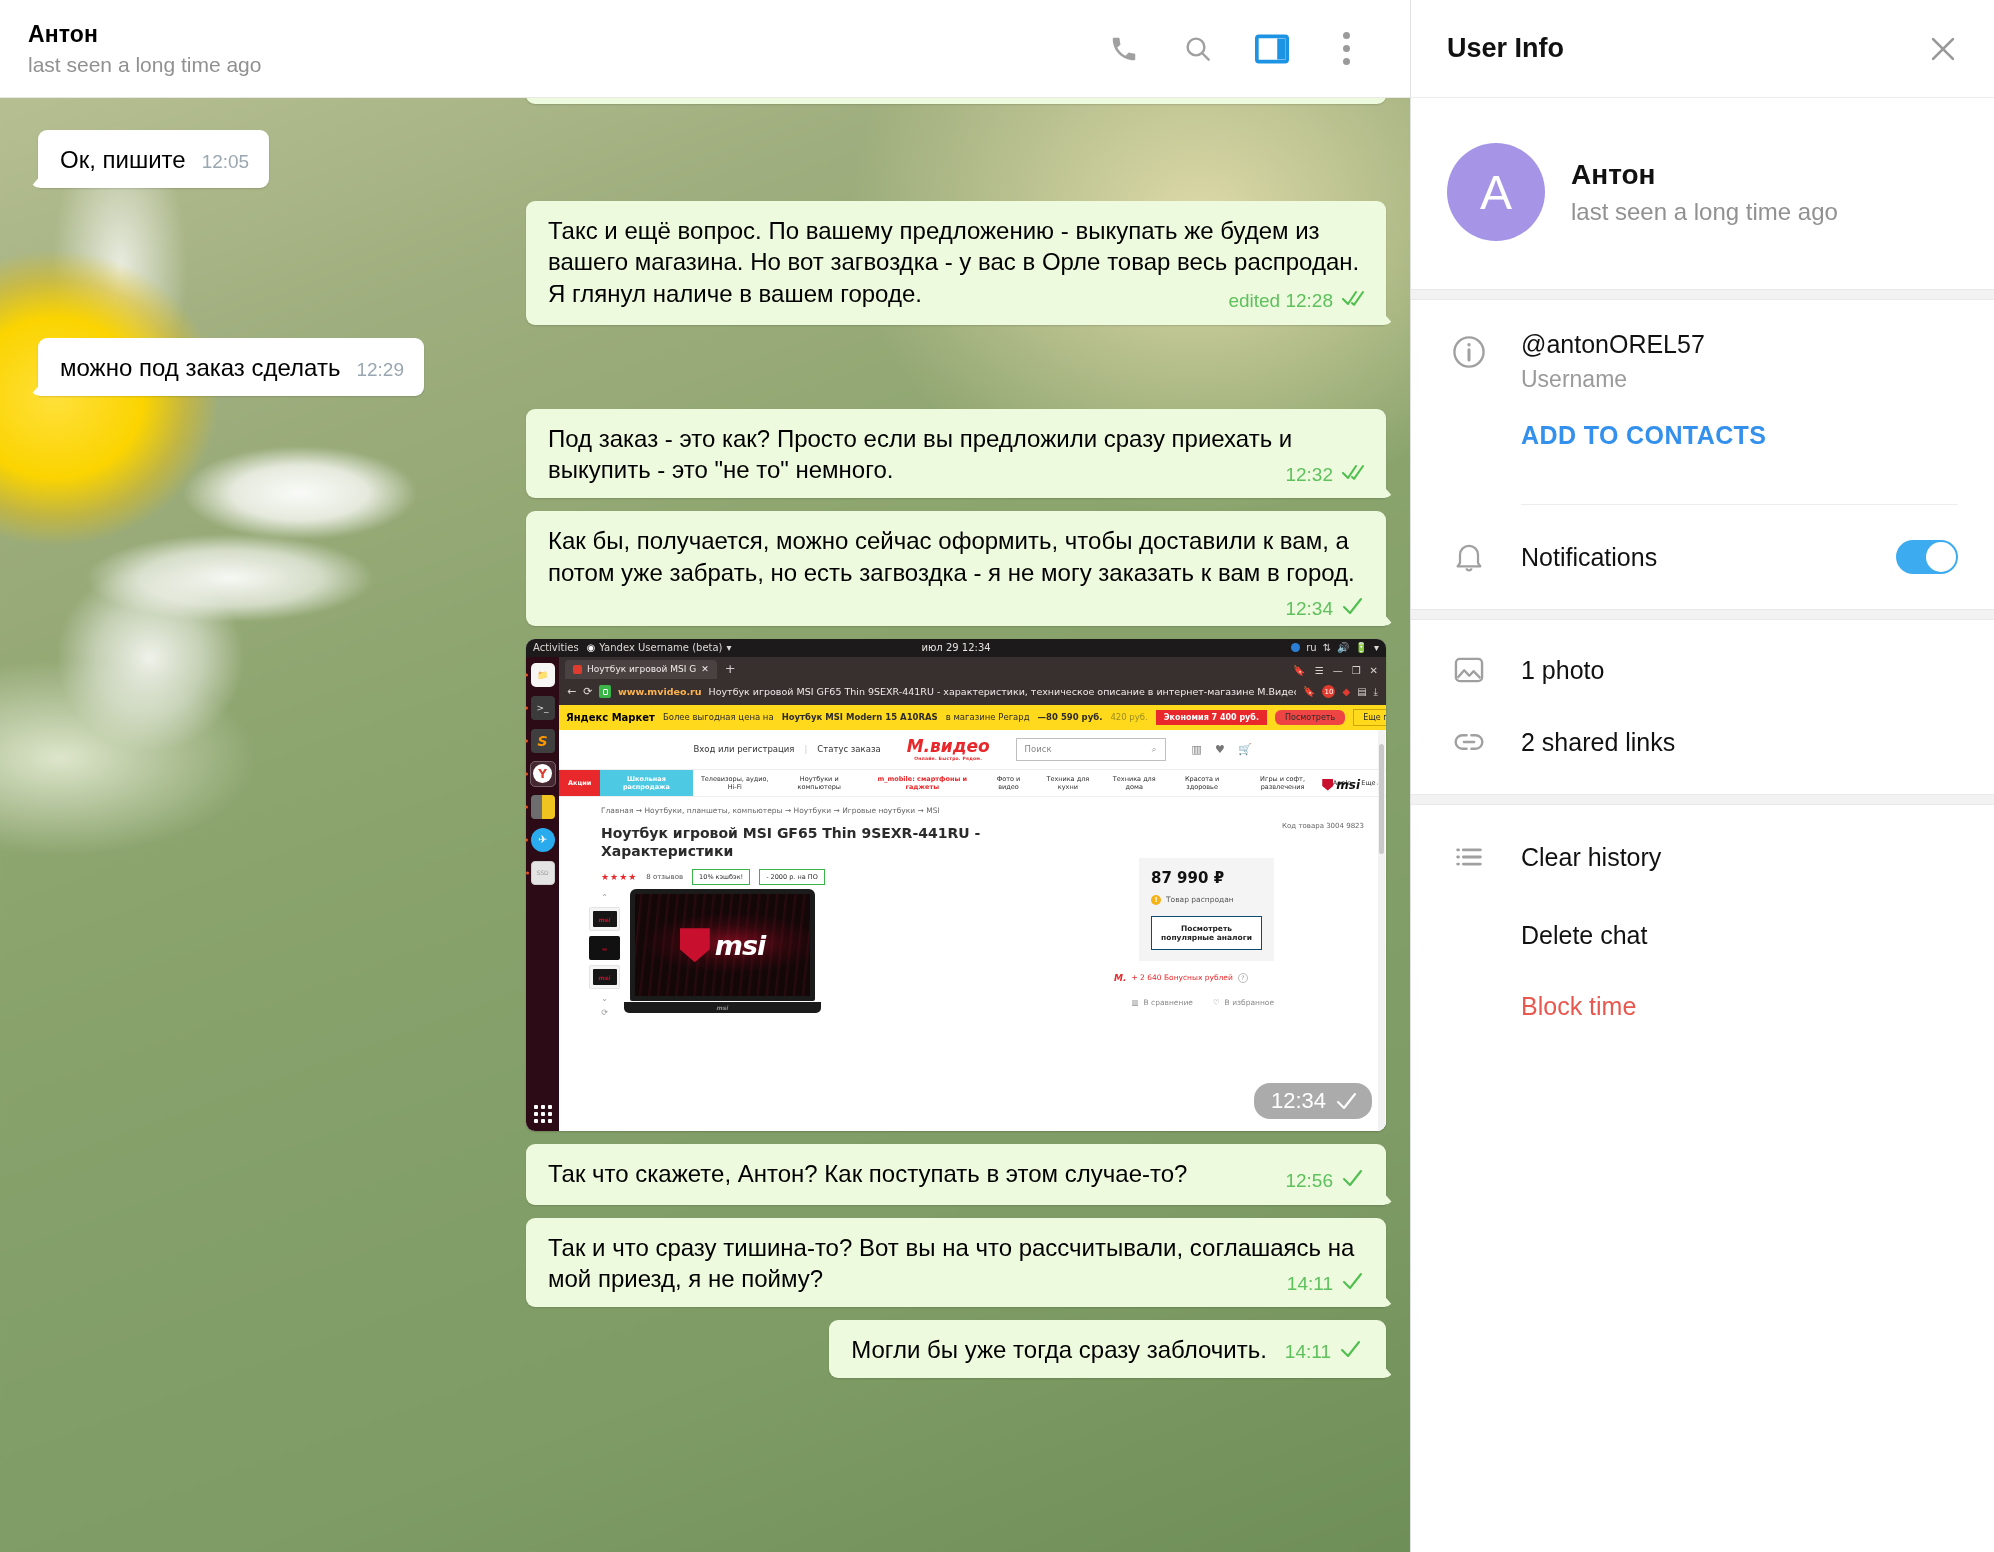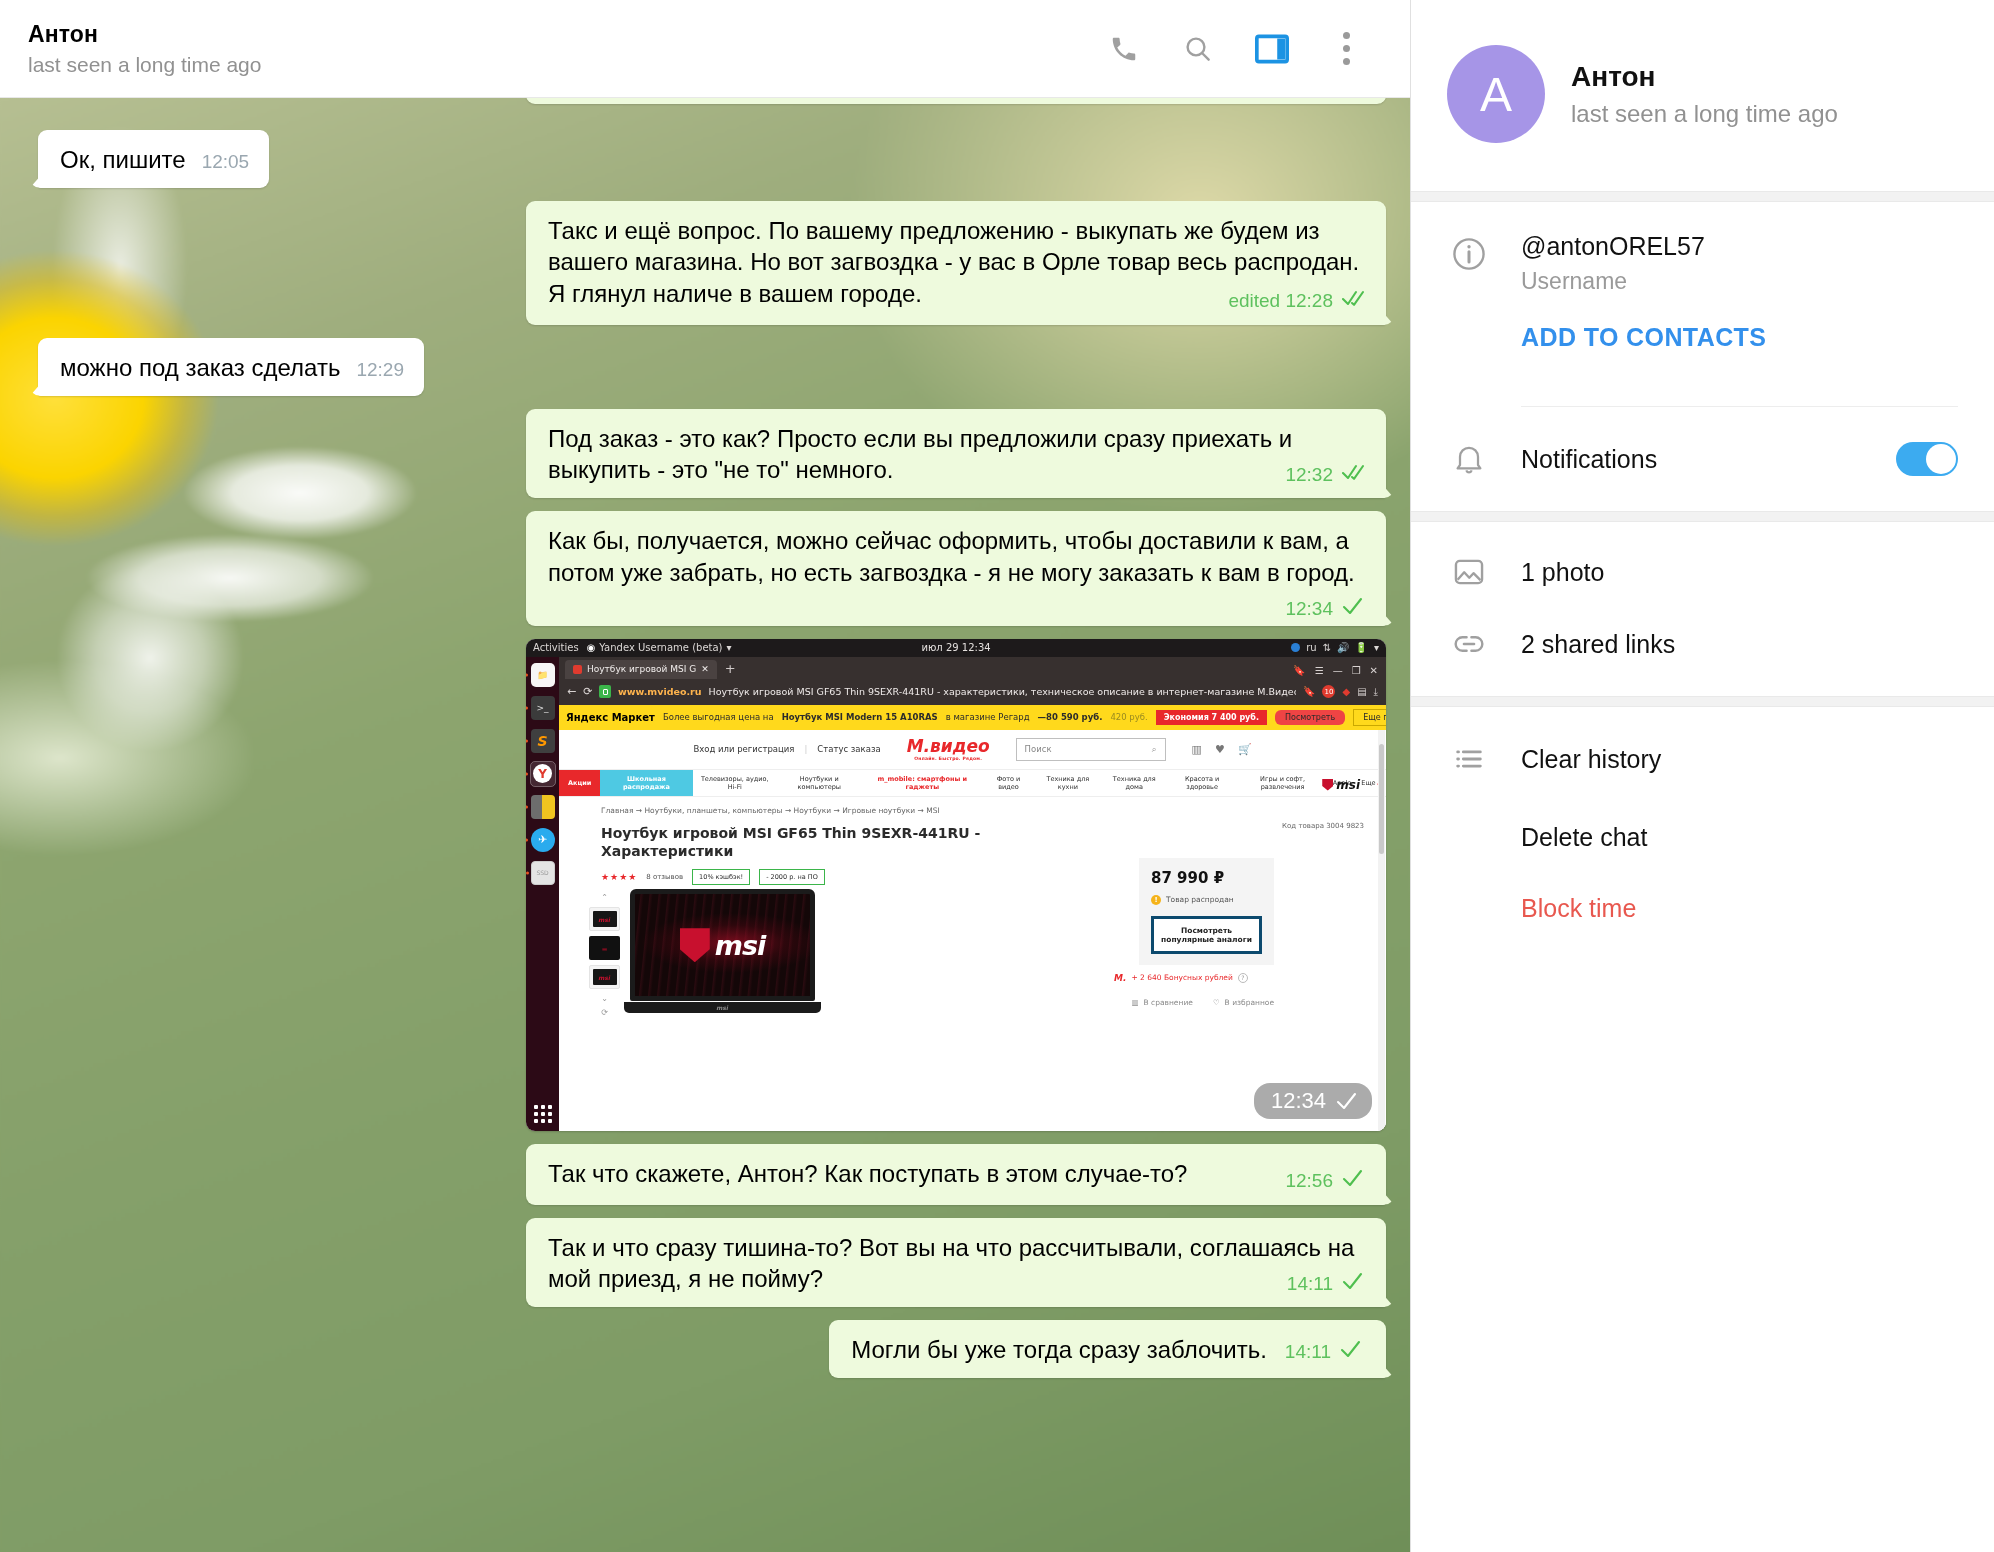--- a/index.html
+++ b/index.html
@@ -200,21 +200,21 @@
   .lap-word { color: #fff; font-weight: bold; font-style: italic; font-size: 27px; letter-spacing: -1px; }
   .lap-base { width: 197px; height: 11px; background: #1b1b1b; border-radius: 0 0 5px 5px; margin-left: -6px; margin-top: 1px;
               display: flex; align-items: center; justify-content: center; }
   .lap-base i { color: #8a8a8a; font-size: 6px; font-style: italic; font-weight: bold; }
 
   .mv-pricebox { position: absolute; right: 112px; top: 128px; width: 135px; background: #f4f4f4; padding: 11px 12px; }
   .mv-price { font-size: 15px; font-weight: bold; color: #111; }
   .mv-stock { display: flex; align-items: center; gap: 5px; margin-top: 8px; font-size: 7.5px; color: #555; }
   .mv-stock .w { width: 10px; height: 10px; border-radius: 50%; background: #f5b31a; color: #fff;
                  font-size: 7px; display: flex; align-items: center; justify-content: center; font-weight: bold; }
-  .mv-alt { margin-top: 11px; background: #fff; border: 3px solid #0c4a6e; text-align: center;
+  .mv-alt { margin-top: 11px; background: #fff; border: 1px solid #0c4a6e; text-align: center;
             padding: 7px 4px; font-size: 7.5px; font-weight: bold; color: #222; }
   .mv-bonus { position: absolute; right: 112px; top: 243px; width: 160px; display: flex; align-items: center; gap: 5px; font-size: 7.5px; color: #444; }
   .mv-bonus .mlogo { color: #e8282b; font-weight: bold; font-style: italic; font-size: 9px; }
   .mv-bonus .num { color: #e8282b; }
   .mv-bonus .q { width: 10px; height: 10px; border: 1px solid #bbb; border-radius: 50%; font-size: 6px;
                  display: flex; align-items: center; justify-content: center; color: #999; }
   .mv-foot { position: absolute; right: 112px; top: 268px; display: flex; gap: 20px; font-size: 7.5px; color: #888; align-items: center; }
   .mv-foot span { display: flex; align-items: center; gap: 5px; }
   .mv-scroll { position: absolute; right: 1px; top: 0; bottom: 0; width: 7px; background: #f2f2f2; }
   .mv-scroll i { position: absolute; top: 14px; left: 1px; width: 5px; height: 110px; background: #c9c9c9; border-radius: 3px; display: block; }
@@ -628,20 +628,29 @@
             </span>
           </span>
         </div>
       </div>
 
     </div>
   </div>
 
   <div class="sidebar">
 
+    <div class="sb-head">
+      <div class="sb-title">User Info</div>
+      <div class="sb-close">
+        <svg width="34" height="34" viewBox="0 0 24 24" stroke="#999" stroke-width="1.9" stroke-linecap="round">
+            <line x1="5" y1="5" x2="19" y2="19"></line>
+            <line x1="19" y1="5" x2="5" y2="19"></line>
+          </svg>
+      </div>
+    </div>
 
     <div class="sb-profile">
       <div class="avatar">A</div>
       <div>
         <div class="pf-name">Антон</div>
         <div class="pf-status">last seen a long time ago</div>
       </div>
     </div>
 
     <div class="sb-sep"></div>

